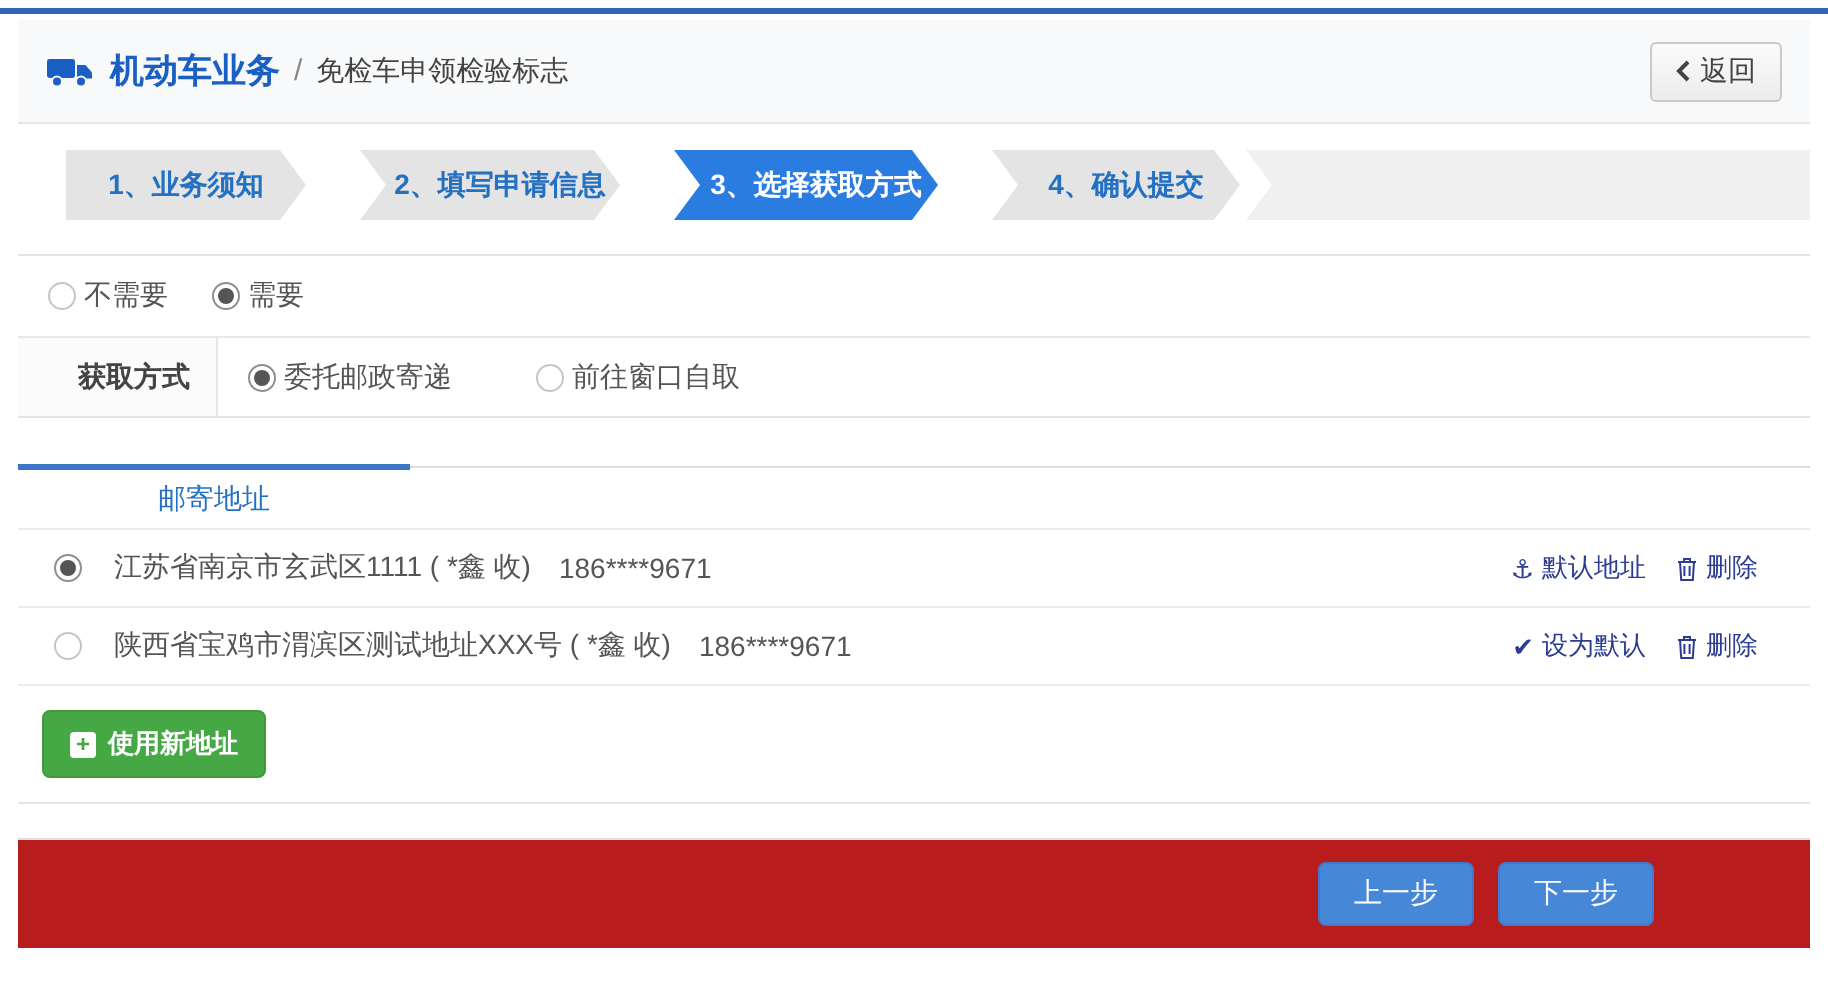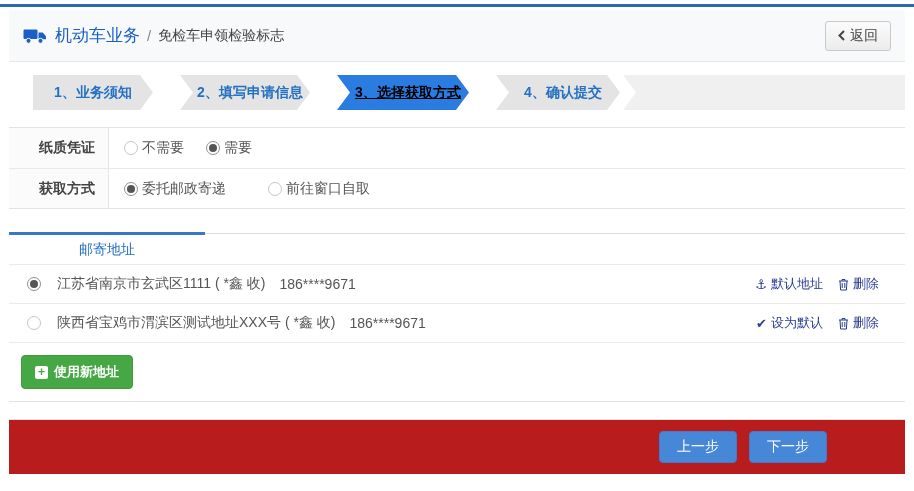--- a/index.html
+++ b/index.html
@@ -13,21 +13,21 @@
   .topline { height: 3px; background: #2d68b0; margin-top: 4px; }
   .wrap { width: 896px; margin: 0 9px; }
 
   
   .header {
     margin-top: 3px; height: 52px;
     background: #f8f9fa; border-bottom: 1px solid #e7e7e7;
     display: flex; align-items: center; padding: 0 14px;
   }
   .truck { display: inline-flex; margin-right: 8px; }
-  .title-main { font-size: 17px; font-weight: normal; color: #1a5fc4; }
+  .title-main { font-size: 17px; font-weight: bold; color: #1a5fc4; }
   .title-sep { color: #888; margin: 0 7px; font-size: 15px; }
   .title-sub { font-size: 14px; color: #444; }
   .header-spacer { flex: 1; }
   .back-btn {
     display: inline-flex; align-items: center; gap: 5px;
     padding: 5px 12px; font-size: 14px; color: #444;
     background: linear-gradient(#fbfbfb, #ececec);
     border: 1px solid #c9c9c9; border-radius: 3px; cursor: pointer;
   }
 
@@ -35,21 +35,21 @@
   .steps { margin-top: 13px; display: flex; height: 35px; background: #fff; }
   .step {
     height: 35px; line-height: 35px; text-align: center;
     font-size: 14px; font-weight: bold; color: #2470c2;
     background: #e4e4e4; margin-right: 3px; padding-left: 10px;
     clip-path: polygon(0 0, calc(100% - 13px) 0, 100% 50%, calc(100% - 13px) 100%, 0 100%, 13px 50%);
     cursor: pointer;
     margin-left: 24px;
   }
   .step.first { clip-path: polygon(0 0, calc(100% - 13px) 0, 100% 50%, calc(100% - 13px) 100%, 0 100%); padding-left: 0; }
-  .step.active { background: #2a7ce0; color: #000000; text-decoration: underline; }
+  .step.active { background: #2a7ce0; color: #ffffff; }
   .s1 { width: 120px; } .s2 { width: 130px; } .s3 { width: 132px; } .s4 { width: 124px; }
   .steps-filler { flex: 1; background: #f0f0f0;
     clip-path: polygon(0 0, 100% 0, 100% 100%, 0 100%, 13px 50%); }
 
   
   .form-table { margin-top: 17px; border-top: 1px solid #e3e3e3; border-bottom: 1px solid #e3e3e3; }
   .form-row { display: flex; height: 40px; align-items: center; }
   .form-row + .form-row { border-top: 1px solid #e8e8e8; }
   .form-label {
     width: 100px; height: 100%; background: #fbfbfb;
@@ -145,21 +145,20 @@
   <div class="steps">
     <div class="step first s1">1、业务须知</div>
     <div class="step s2">2、填写申请信息</div>
     <div class="step s3 active">3、选择获取方式</div>
     <div class="step s4">4、确认提交</div>
     <div class="steps-filler"></div>
   </div>
 
   <div class="form-table">
     <div class="form-row">
-      <div class="form-label">纸质凭证</div>
       <div class="form-opts">
         <span class="opt">
           <span class="radio"></span>
           <span>不需要</span>
         </span>
         <span class="gap20"></span>
         <span class="opt">
           <span class="radio on"></span>
           <span>需要</span>
         </span>

